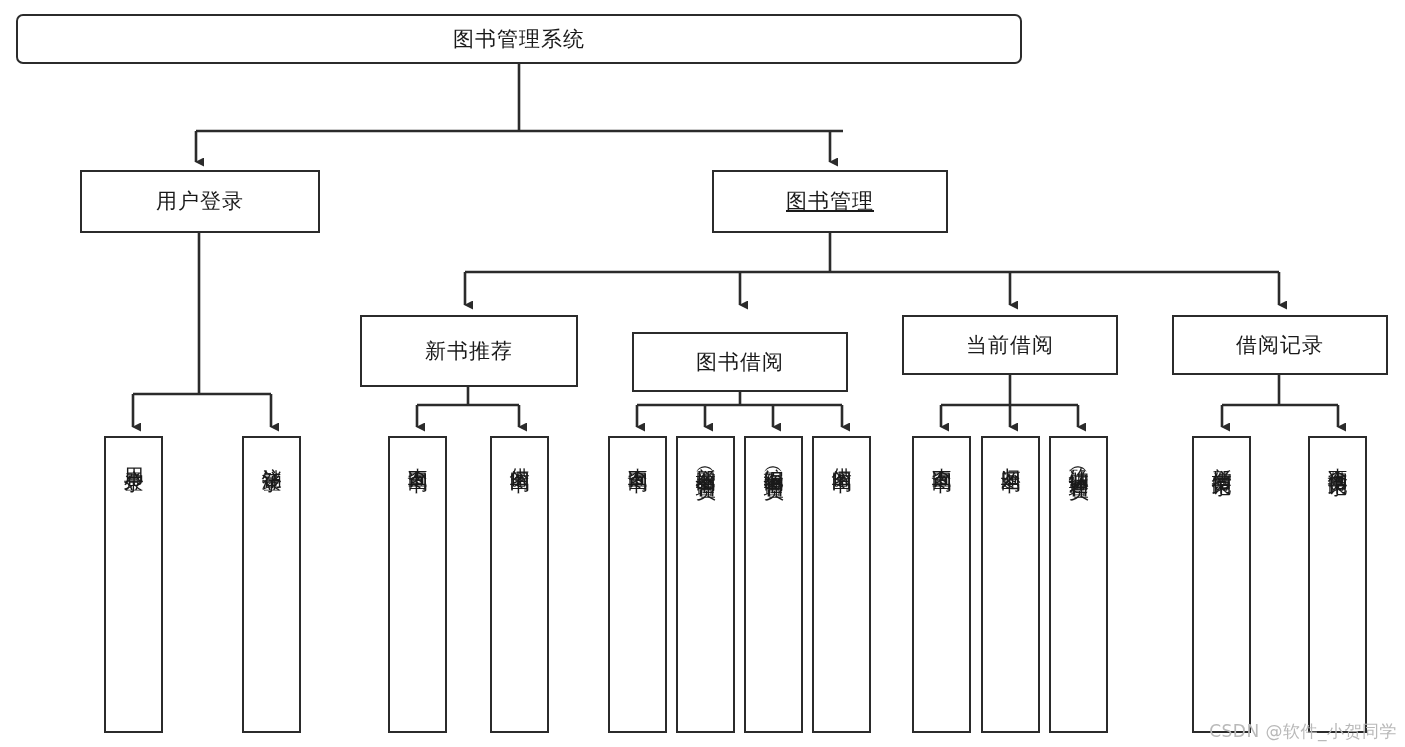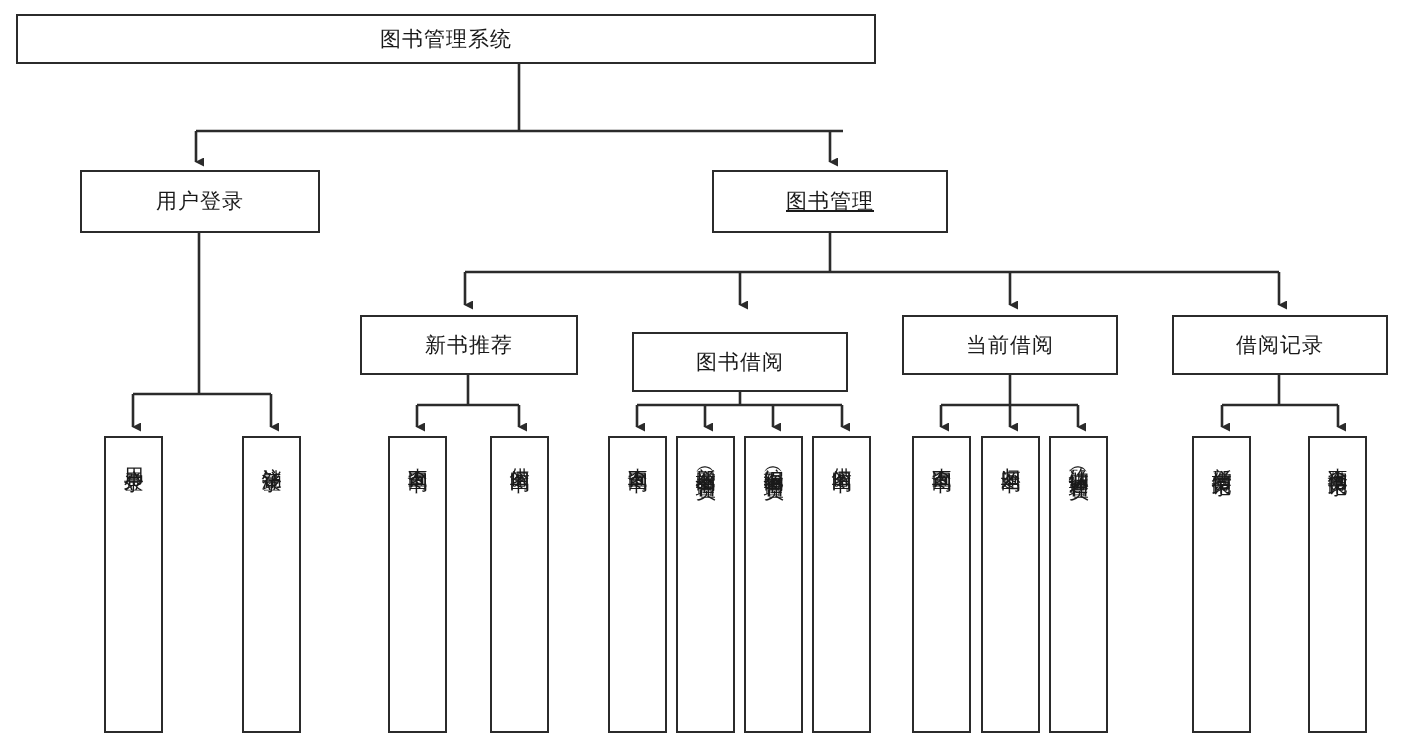--- a/index.html
+++ b/index.html
@@ -122,33 +122,33 @@
       <path d="M 1010,405 L 1010,427" marker-end="url(#arrowhead)"></path>
       <path d="M 1078,405 L 1078,427" marker-end="url(#arrowhead)"></path>
 
       <path d="M 1279,375 L 1279,405"></path>
       <path d="M 1222,405 L 1338,405"></path>
       <path d="M 1222,405 L 1222,427" marker-end="url(#arrowhead)"></path>
       <path d="M 1338,405 L 1338,427" marker-end="url(#arrowhead)"></path>
     </g>
   </svg>
 
-  <div class="node horizontal" style="left:16px; top:14px; width:860px; height:50px;">
+  <div class="node horizontal" style="left:16px; top:14px; width:1006px; height:50px;border-radius:7px;">
     <span class="node-label">图书管理系统</span>
   </div>
 
   <div class="node horizontal" style="left:80px; top:170px; width:240px; height:63px;">
     <span class="node-label">用户登录</span>
   </div>
 
   <div class="node horizontal" style="left:712px; top:170px; width:236px; height:63px;text-decoration:underline;">
     <span class="node-label">图书管理</span>
   </div>
 
-  <div class="node horizontal" style="left:360px; top:315px; width:218px; height:60px;justify-content:center;">
+  <div class="node horizontal" style="left:360px; top:315px; width:218px; height:72px;justify-content:center;">
     <span class="node-label">新书推荐</span>
   </div>
 
   <div class="node horizontal" style="left:632px; top:315px; width:216px; height:60px;margin-top:17px;">
     <span class="node-label">图书借阅</span>
   </div>
 
   <div class="node horizontal" style="left:902px; top:315px; width:216px; height:60px;">
     <span class="node-label">当前借阅</span>
   </div>
@@ -194,14 +194,15 @@
     <span class="node-label">确认归还（管理员）</span>
   </div>
 
   <div class="node vertical" style="left:1192px; top:436px; width:59px; height:297px;">
     <span class="node-label">新增借阅记录</span>
   </div>
   <div class="node vertical" style="left:1308px; top:436px; width:59px; height:297px;">
     <span class="node-label">查询借阅记录</span>
   </div>
 
+  <div id="watermark">CSDN @软件_小贺同学</div>
 
 </div>
 
 </body></html>

